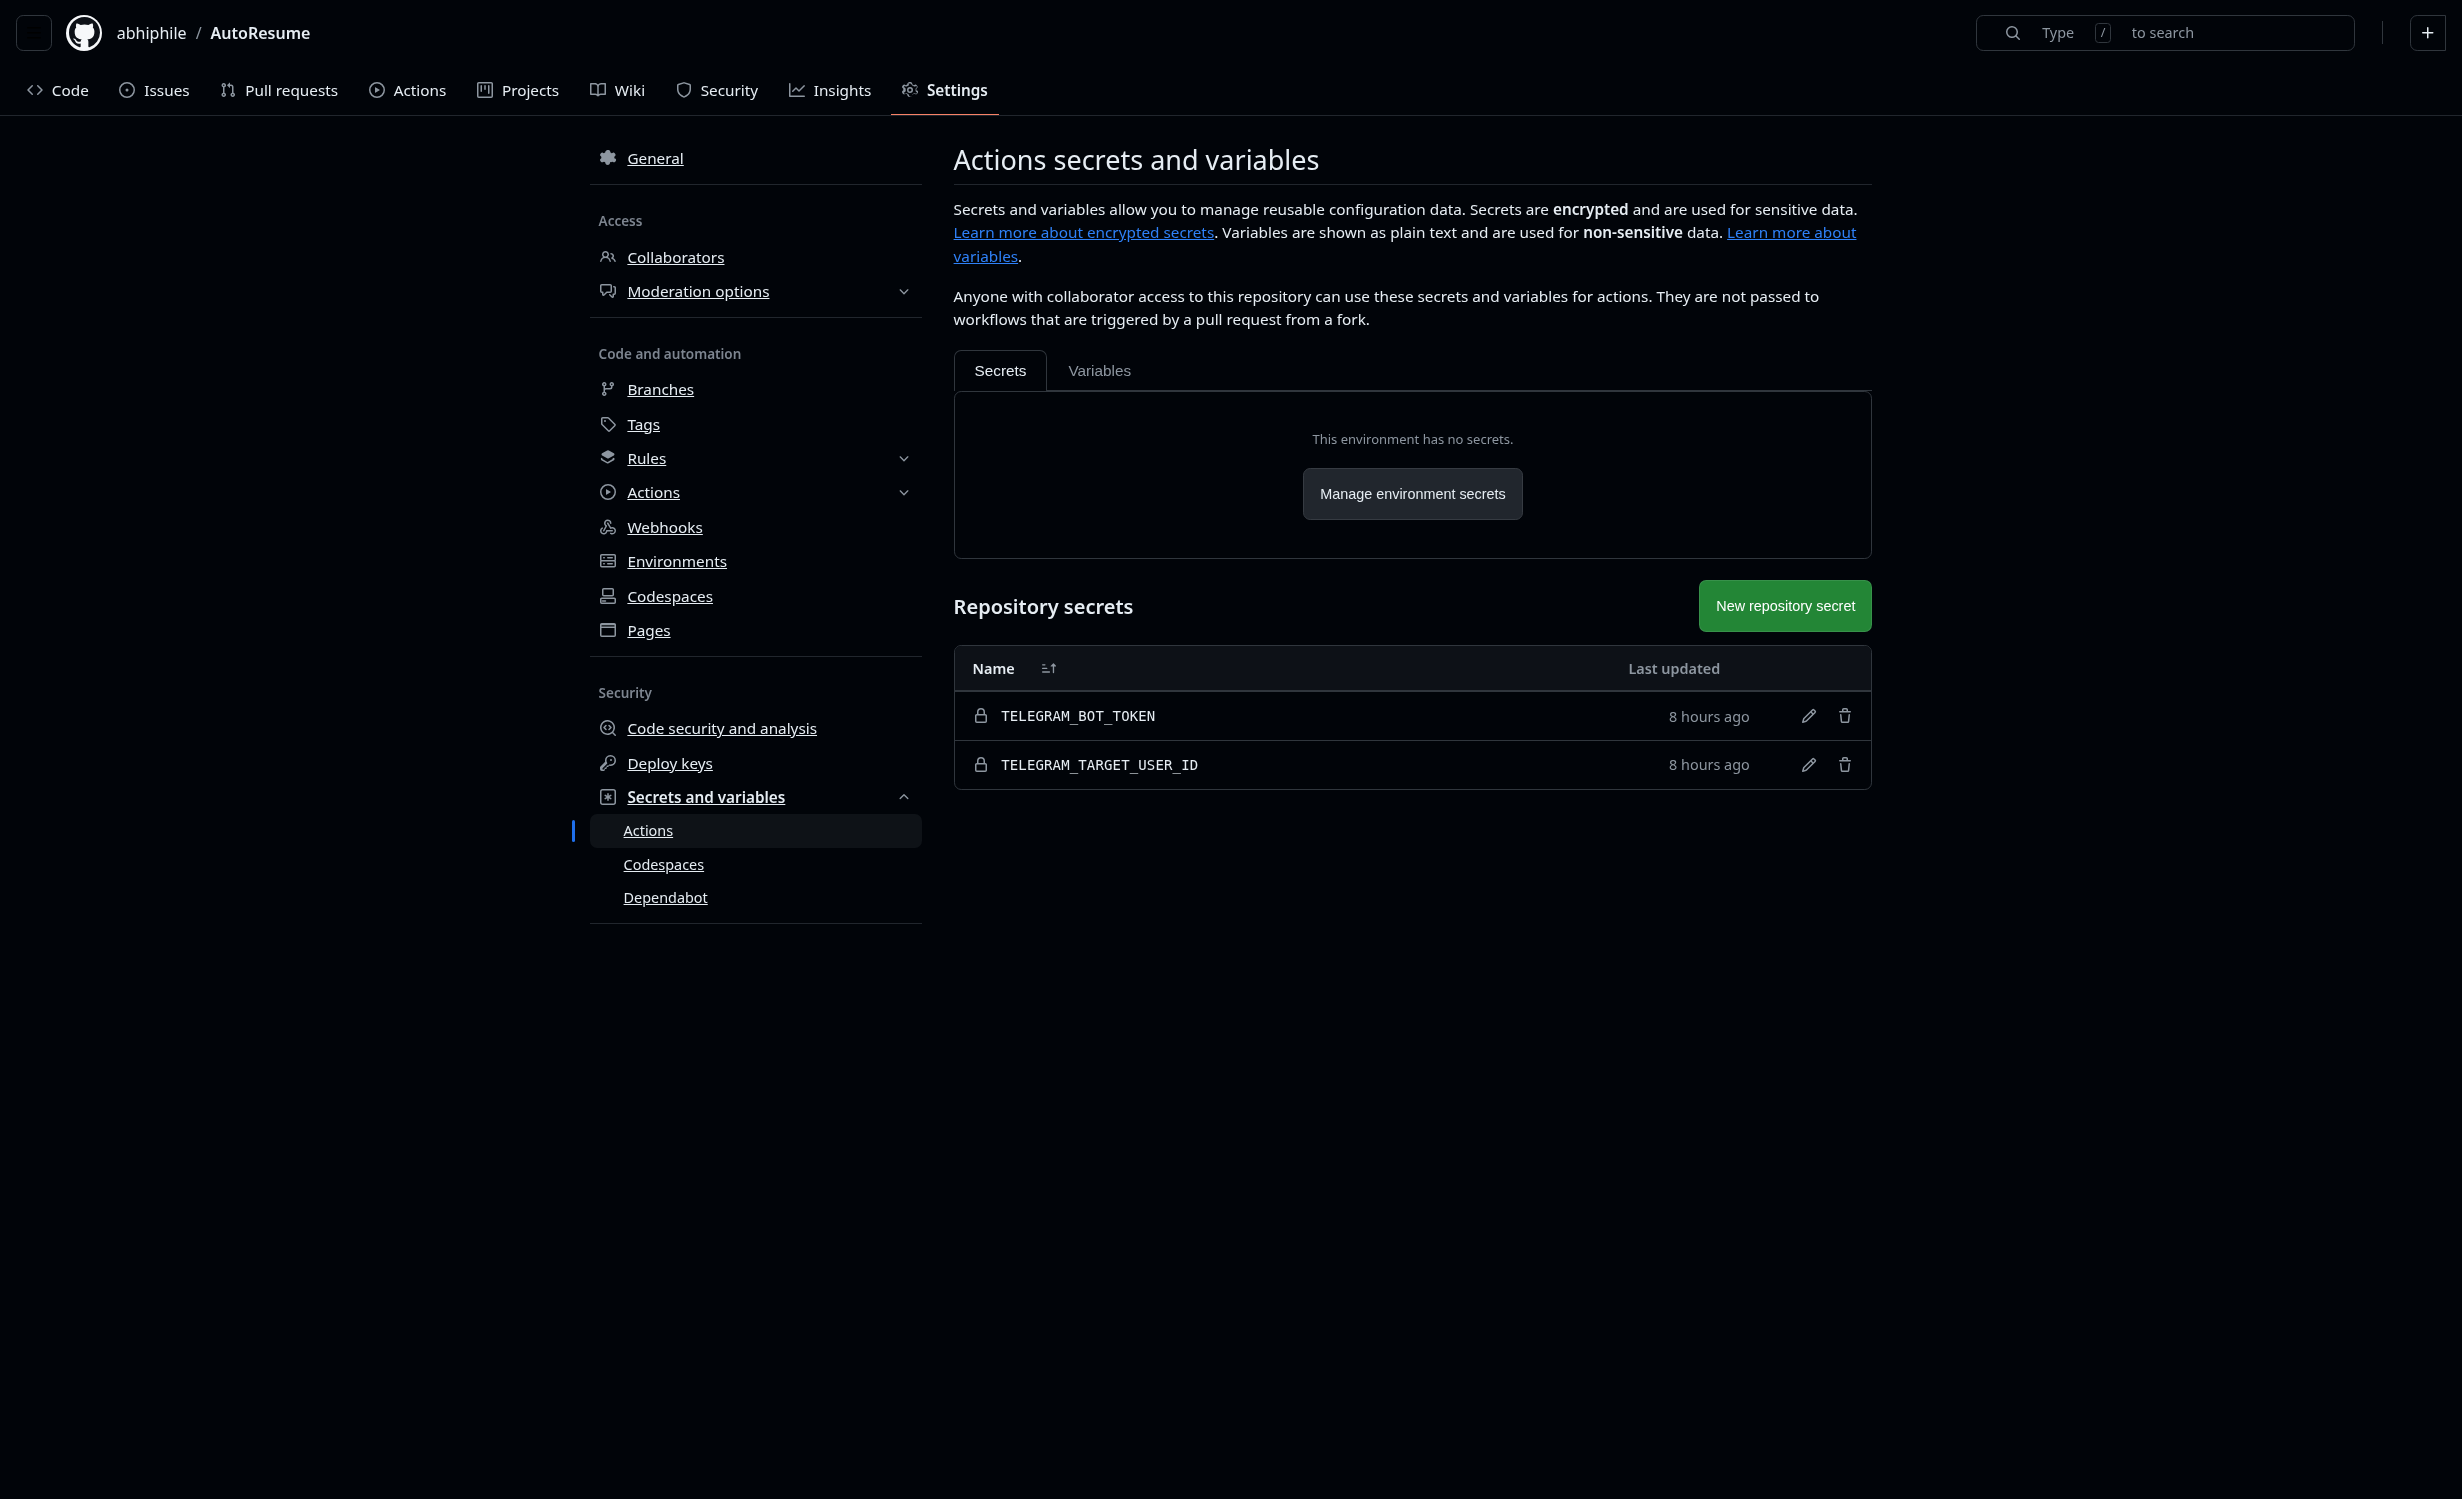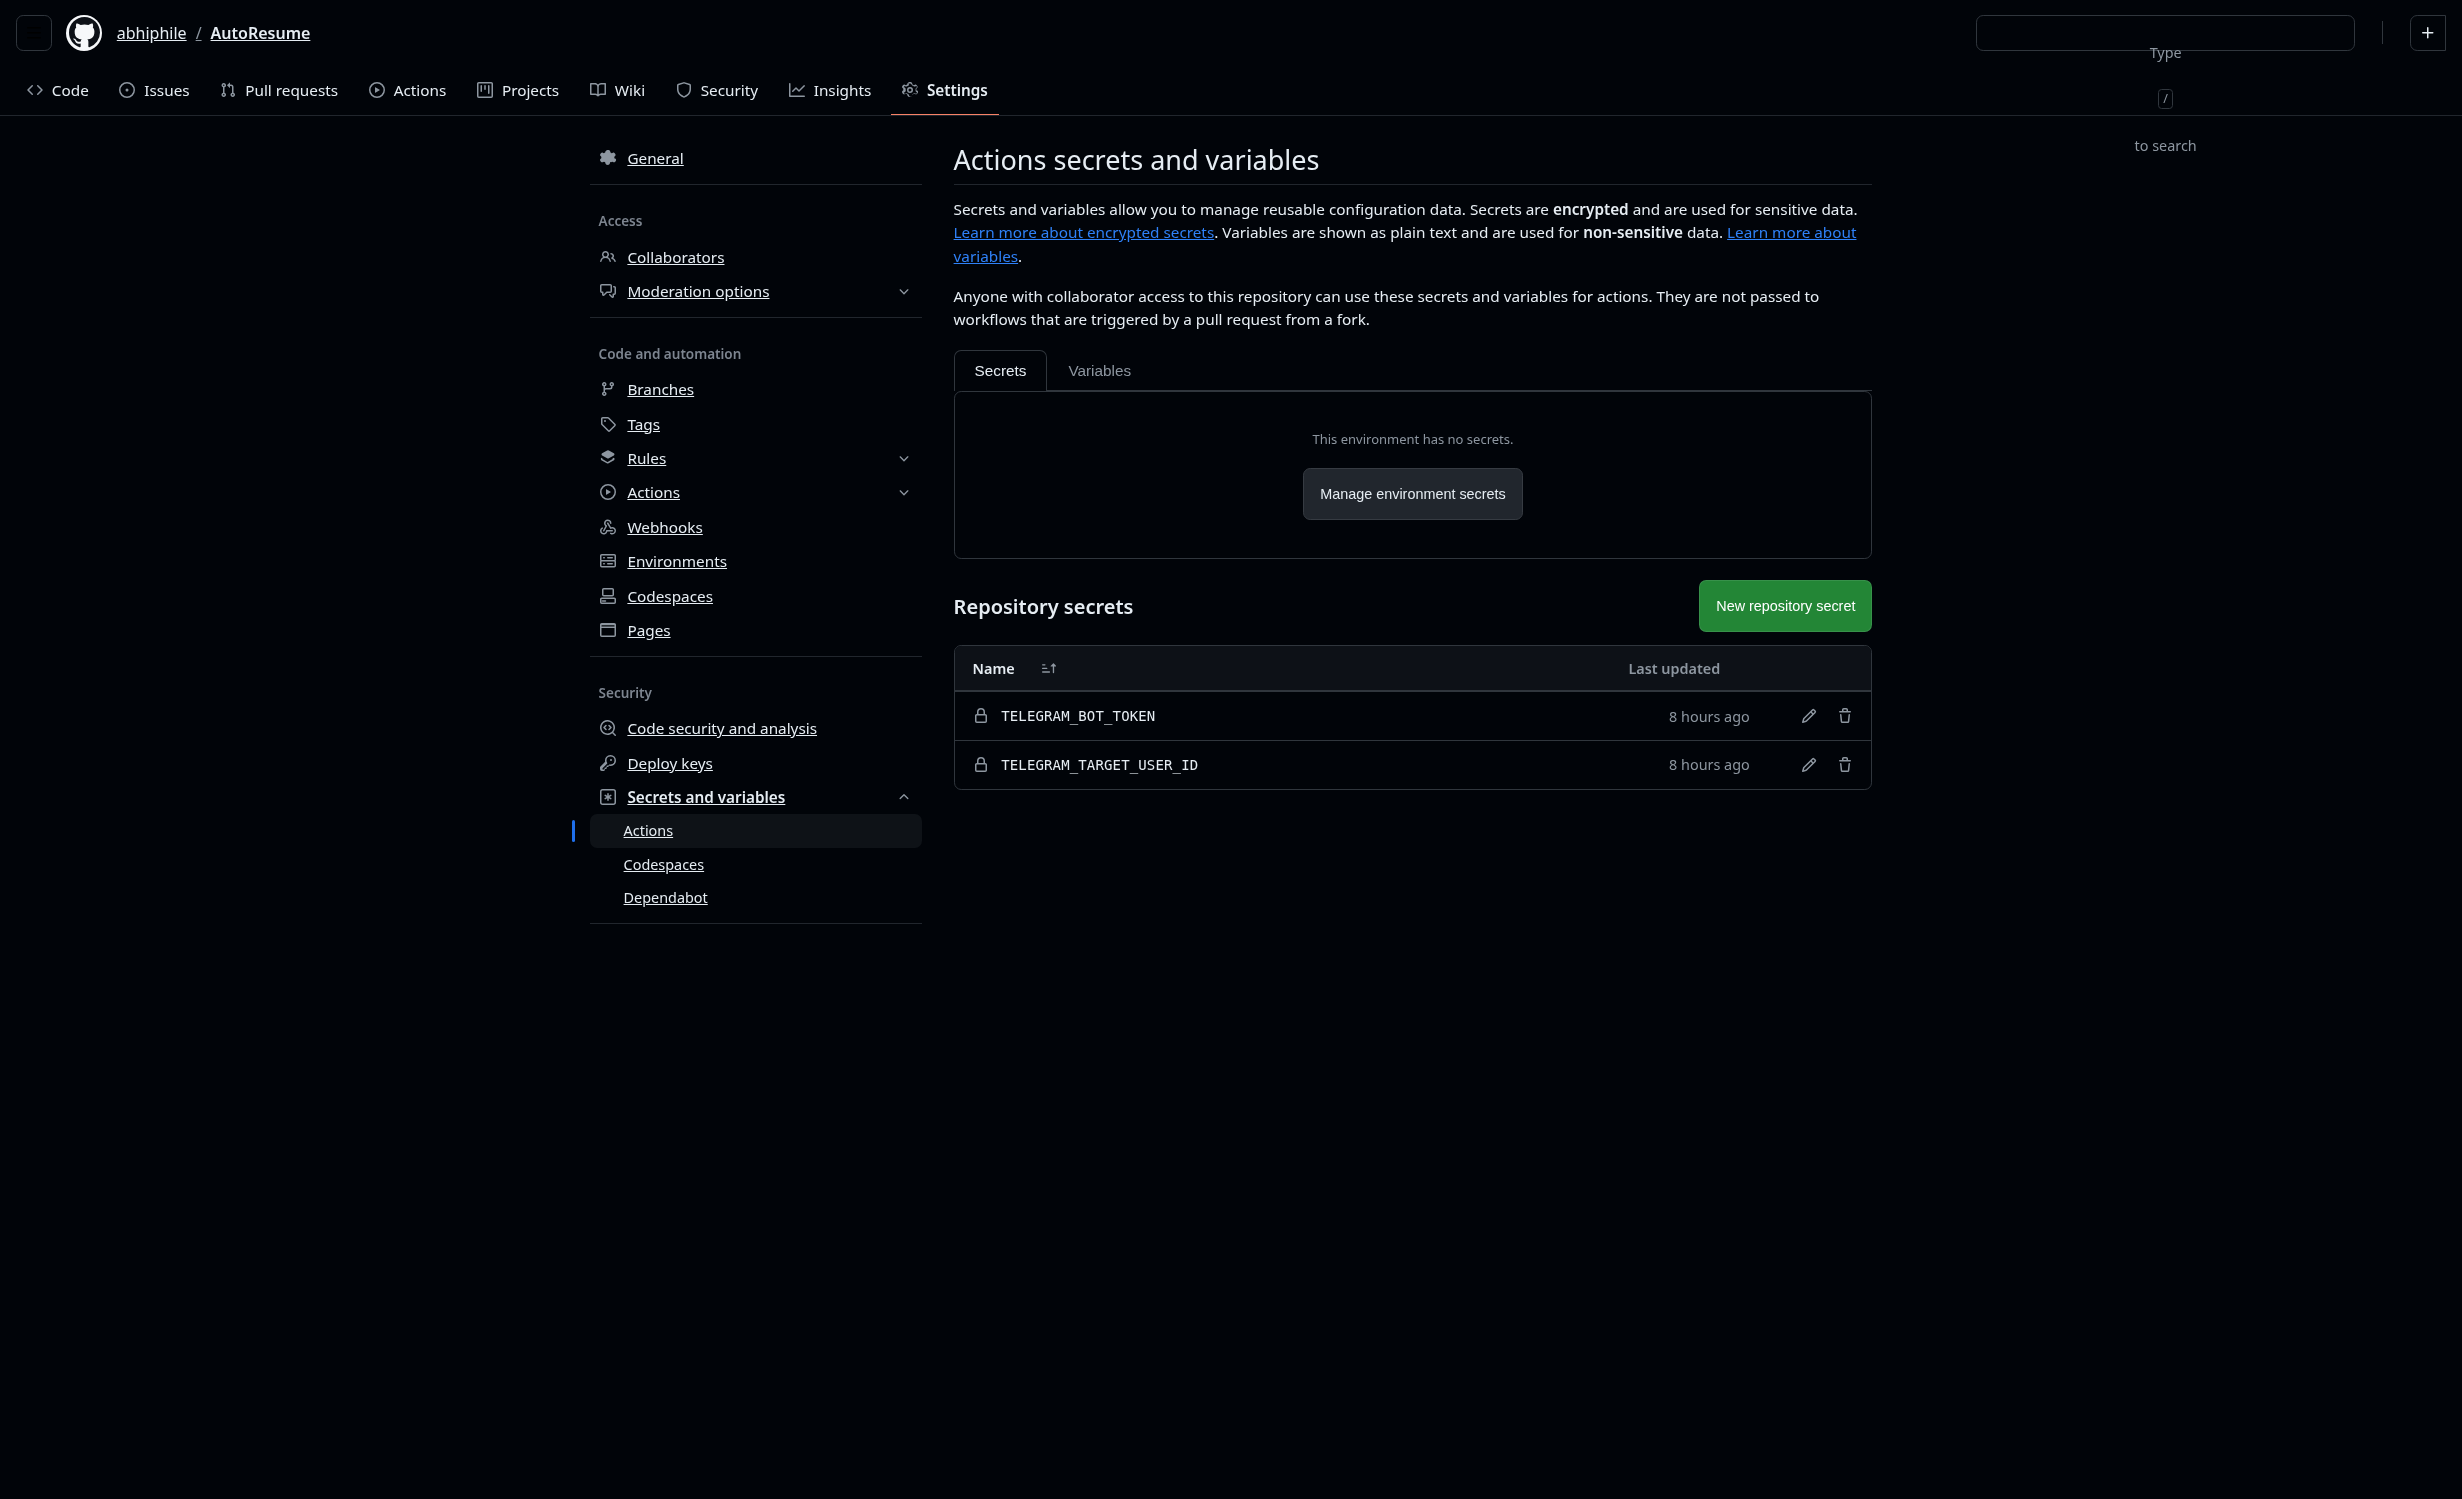--- a/index.html
+++ b/index.html
@@ -27,28 +27,28 @@
   svg { display:block; }
 
   
   .app-header { display:flex; align-items:center; height:65px; padding:0 16px; gap:14.4px;
     border-bottom:0 solid var(--border); }
   .hamburger-btn { width:36px; height:36px; border:0.9px solid var(--border); border-radius:7.2px;
     background:transparent; display:flex; align-items:center; justify-content:center; cursor:pointer; }
   .logo { width:36px; height:36px; border-radius:50%; background:#f6f8fa;
     display:flex; align-items:center; justify-content:center; }
   .breadcrumb { display:flex; align-items:center; gap:9px; font-size:16px; }
-  .breadcrumb span { color:var(--fg);text-decoration:underline; }
+  .breadcrumb span { color:var(--fg); }
   .breadcrumb .owner { color:var(--fg); font-weight:400; }
   .breadcrumb .slash { color:var(--fg-muted); }
   .breadcrumb .repo { font-weight:600; }
   .header-spacer { flex:1; }
-  .search-field { display:flex; align-items:center; gap:27px; width:379px; height:36px;
+  .search-field { display:flex; align-items:center; gap:21px; width:379px; height:36px;
     border:0.9px solid var(--border); border-radius:7.2px; padding:0 28px; color:var(--fg-muted);
-    font-size:14.4px;flex-direction:column; }
+    font-size:14.4px; }
   .search-field .slash-key { border:0.9px solid var(--border); border-radius:3.6px; padding:0 4.5px;
     font-size:12.6px; line-height:18px; }
   .header-divider { width:0.9px; height:23.5px; background:var(--border); margin-left:12.6px; }
   .plus-btn { width:36px; height:36px; border:0.9px solid var(--border); border-radius:7.2px 0 0 7.2px;
     background:transparent; display:flex; align-items:center; justify-content:center; margin-left:12.6px; }
 
   
   .repo-tabs { display:flex; align-items:center; gap:9px; padding:0 16px; height:51px;
     border-bottom:0.9px solid var(--border-muted); }
   .repo-tab { display:flex; align-items:center; gap:9px; padding:0 10.8px; height:100%;

